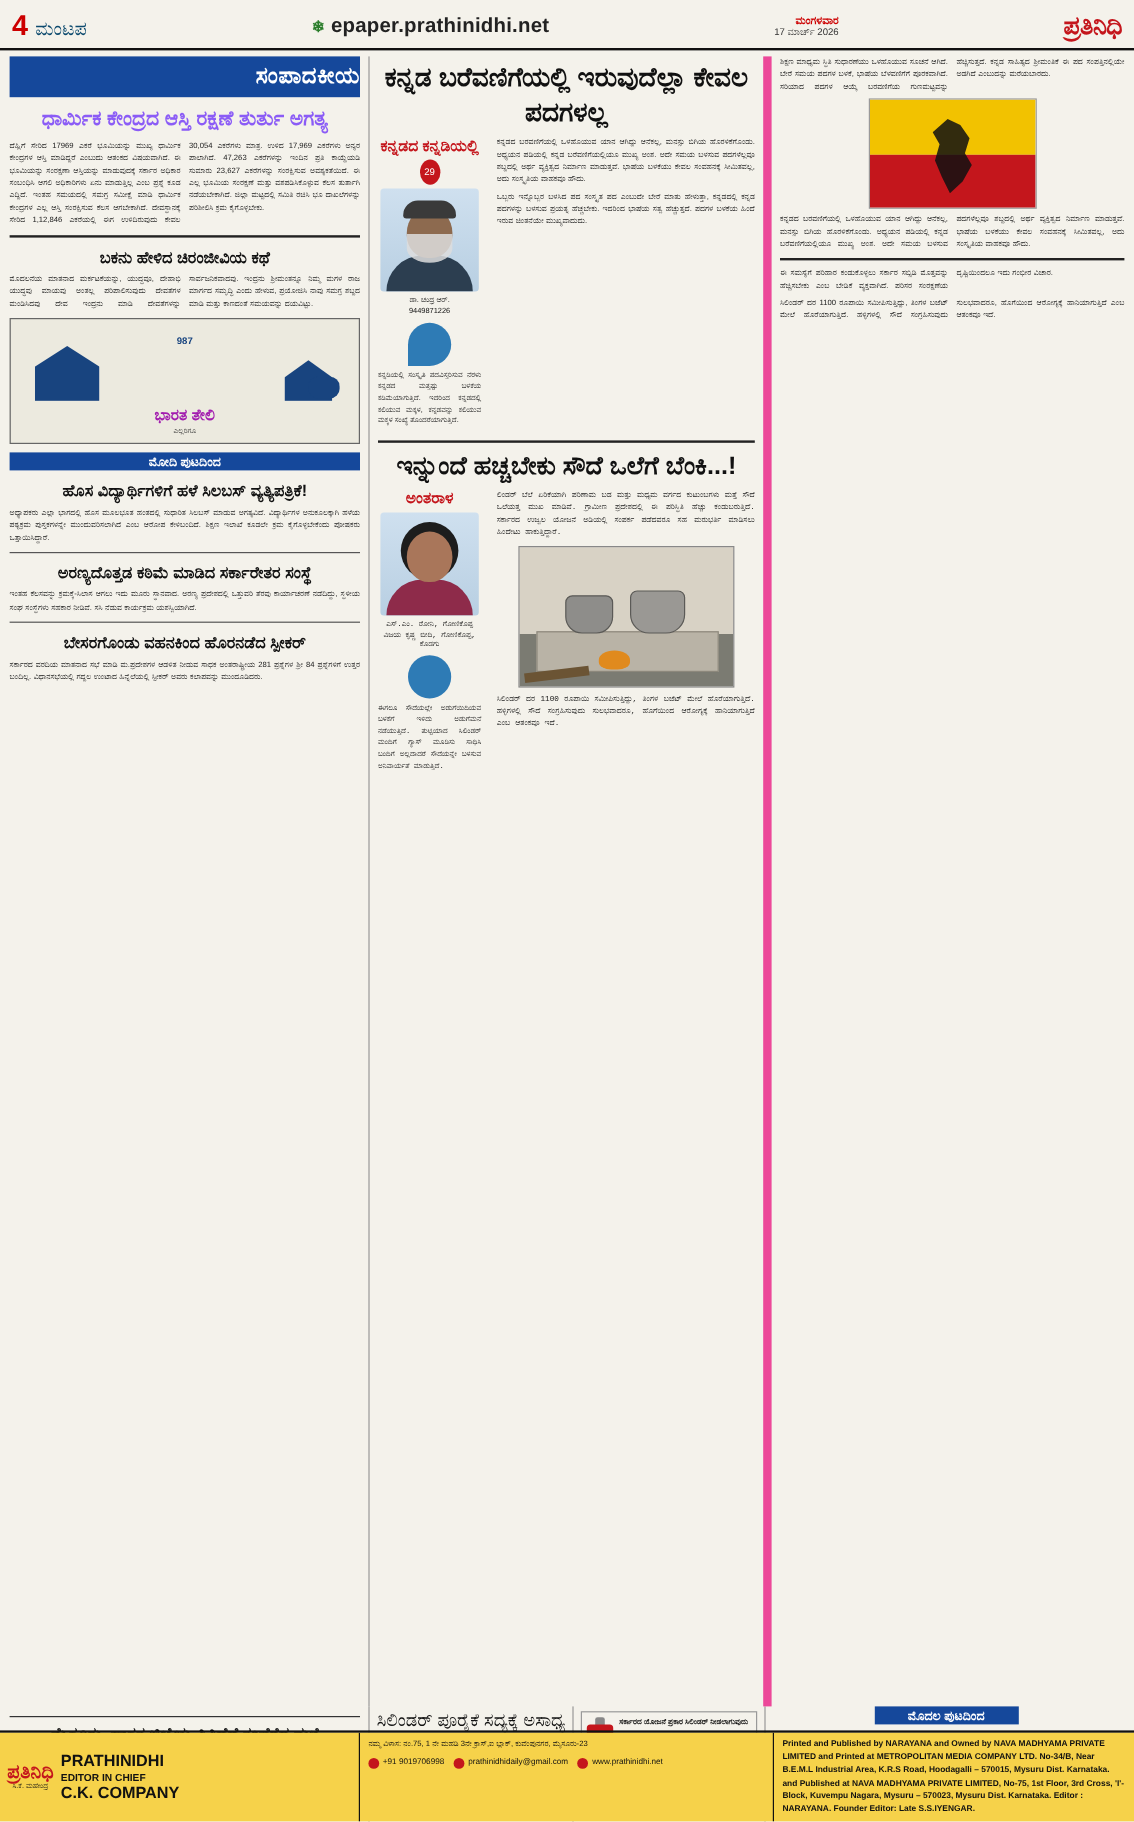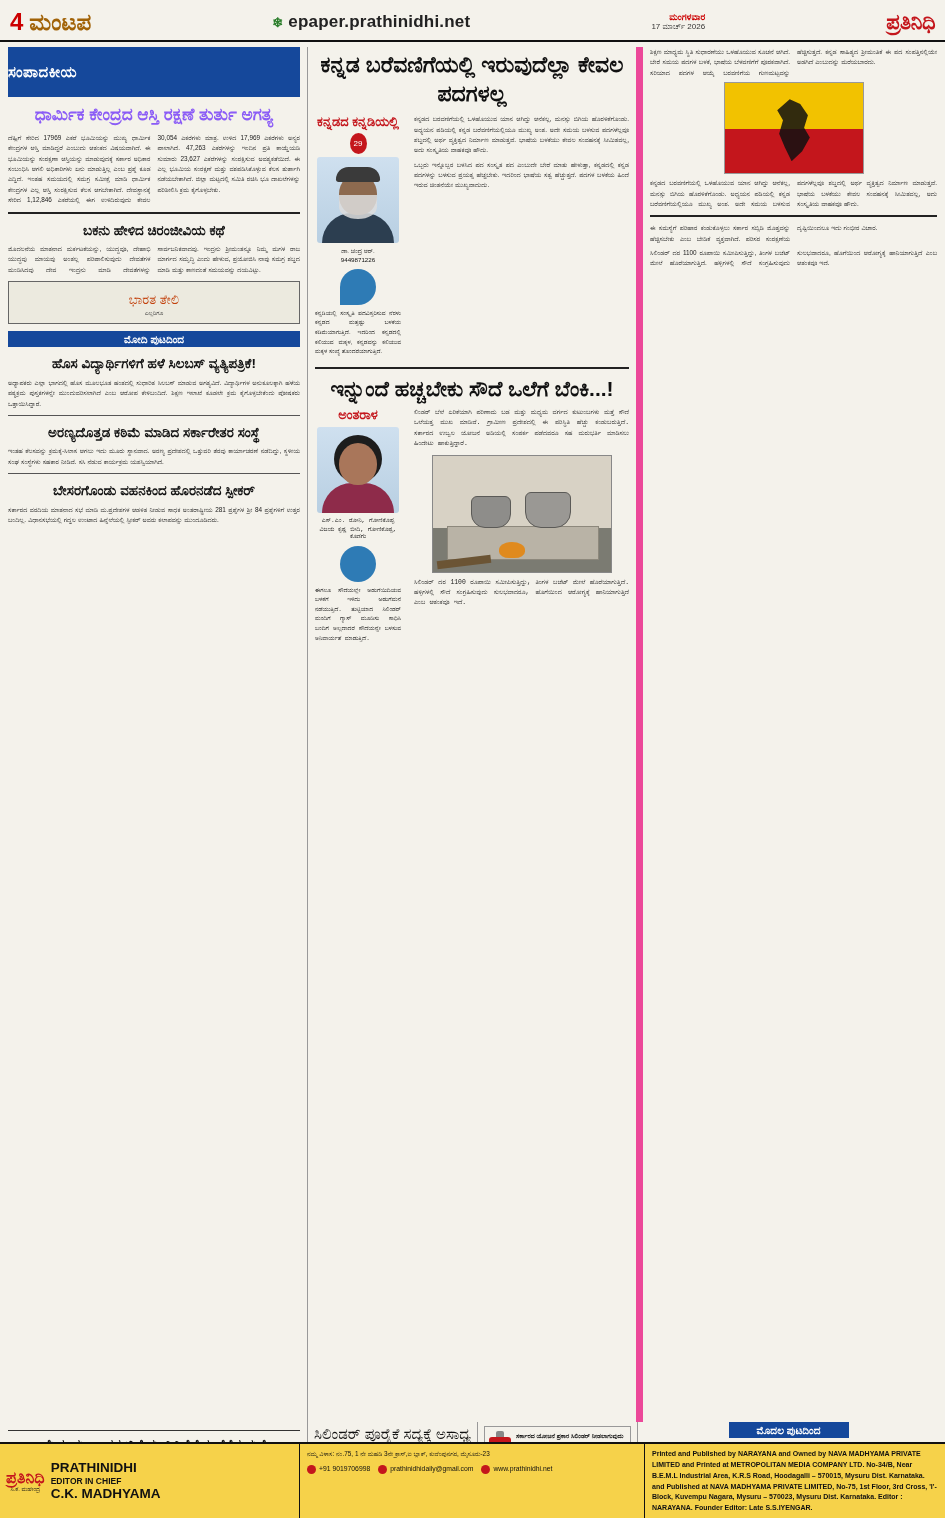--- a/index.html
+++ b/index.html
@@ -14,38 +14,38 @@
   .page { position: relative; width:945px; height:1518px; background:#f4f2eb; }
 
   
   .masthead {
     display:flex; align-items:center; justify-content:space-between;
     height:42px; padding: 4px 10px 0 10px;
     border-bottom: 2px solid #111;
   }
   .mh-left { display:flex; align-items:baseline; gap:6px; }
   .mh-pageno { font-size: 24px; font-weight:bold; color:#c00; line-height:1; }
-  .mh-section { font-size: 23px; color:#a16207; font-weight:bold; }
+  .mh-section { font-size: 16px; color:#0c4a6e; font-weight:normal; }
   .mh-center { font-size: 17px; font-weight:bold; letter-spacing:.2px; color:#222; display:flex; align-items:center; gap:5px;}
   .mh-flower { color:#2a7d2a; font-size:13px; }
   .mh-right { text-align:right; line-height:1.1;}
   .mh-day { font-size:9px; color:#c00; font-weight:bold;}
   .mh-date { font-size:8px; color:#333; }
   .mh-logo { font-size:21px; font-weight:bold; color:#c4161c; letter-spacing:-0.5px; }
 
   
   .grid { position:relative; display:flex; padding: 5px 8px 0 8px; gap:0px; height: 1380px;}
   .colA { width: 300px; padding-right:7px; border-right:1px solid #999; }
   .colB { width: 335px; padding:0 7px; border-right:7px solid #ec4899; }
   .colC { width: 294px; padding-left:7px; }
 
   
   .edit-banner {
-    background:#15489b; color:#fff; text-align:left;
-    font-size:15px; font-weight:bold; padding:16px 0; letter-spacing:.5px;
+    background:#15489b; color:#fff; text-align:right;
+    font-size:19px; font-weight:bold; padding:6px 0; letter-spacing:.5px;
   }
   h1.lead {
     font-size:17px; text-align:center; font-weight:bold; margin:7px 0 6px 0; line-height:1.35;
     color:#8b5cf6;
   }
   h2.big {
     font-size:22px; font-weight:bold; text-align:center; margin:4px 0 6px 0; line-height:1.3;
   }
   h2.big2 {
     font-size:21px; font-weight:bold; text-align:center; margin:4px 0 6px 0; line-height:1.3;
@@ -103,21 +103,21 @@
 
   .temple-ad { border:1px solid #666; padding:6px; text-align:center; background:#eceadf; margin:6px 0;}
   .temple-ad .art { height:62px; position:relative; }
   .temple-ad .t1 { position:absolute; left:14px; bottom:0; width:54px;height:46px; background:#18447f;
     clip-path: polygon(50% 0,100% 38%,100% 100%,0 100%,0 38%); }
   .temple-ad .t2 { position:absolute; right:16px; bottom:0; width:40px;height:34px; background:#18447f;
     clip-path: polygon(50% 0,100% 42%,100% 100%,0 100%,0 42%); }
   .temple-ad .num { position:absolute; left:50%; top:8px; transform:translateX(-50%);
     font-size:8px; font-weight:bold; color:#18447f; }
   .temple-ad .cow { position:absolute; right:10px; bottom:2px; width:26px;height:18px;border-radius:8px;background:#18447f;}
-  .temple-ad h4 { margin:4px 0 2px 0; font-size:13px; color:#c2410c; font-weight:normal;}
+  .temple-ad h4 { margin:4px 0 2px 0; font-size:13px; color:#a21caf; font-weight:bold;}
   .temple-ad .sm { font-size:6px; color:#333; }
 
   
   .stove {
     width:180px; height:118px; margin:5px auto; border:1px solid #888; position:relative; overflow:hidden;
     background: linear-gradient(#d8d2c5 0 62%, #7b7b72 62% 100%);
   }
   .stove .slab { position:absolute; left:14px; bottom:12px; width:152px;height:34px; background:#b9b3a6; border:1px solid #8d887c;}
   .stove .pot1 { position:absolute; left:38px; bottom:44px; width:40px;height:32px;border-radius:6px 6px 14px 14px; background:#8e8d8a; border:1px solid #5b5a57;}
   .stove .pot2 { position:absolute; left:92px; bottom:44px; width:46px;height:36px;border-radius:6px 6px 16px 16px; background:#9a9894; border:1px solid #5b5a57;}
@@ -182,20 +182,26 @@
 
       <div class="edit-banner">ಸಂಪಾದಕೀಯ</div>
       <h1 class="lead">ಧಾರ್ಮಿಕ ಕೇಂದ್ರದ ಆಸ್ತಿ ರಕ್ಷಣೆ ತುರ್ತು ಅಗತ್ಯ</h1>
       <div class="body-text c2">ದೆಹ್ಲಿಗೆ ಸೇರಿದ 17969 ಎಕರೆ ಭೂಮಿಯನ್ನು ಮುಖ್ಯ ಧಾರ್ಮಿಕ ಕೇಂದ್ರಗಳ ಆಸ್ತಿ ಮಾಡಿದ್ದರೆ ಎಂಬುದು ಆತಂಕದ ವಿಷಯವಾಗಿದೆ. ಈ ಭೂಮಿಯನ್ನು ಸಂರಕ್ಷಣಾ ಆಸ್ತಿಯನ್ನು ಮಾಡುವುದಕ್ಕೆ ಸರ್ಕಾರ ಅಧಿಕಾರ ಸಂಬಂಧಿಸಿ ಆಗಲಿ ಅಧಿಕಾರಿಗಳು ಏನು ಮಾಡುತ್ತಿಲ್ಲ ಎಂಬ ಪ್ರಶ್ನೆ ಕೂಡ ಎದ್ದಿದೆ. ಇಂತಹ ಸಮಯದಲ್ಲಿ ಸಮಗ್ರ ಸಮೀಕ್ಷೆ ಮಾಡಿ ಧಾರ್ಮಿಕ ಕೇಂದ್ರಗಳ ಎಲ್ಲ ಆಸ್ತಿ ಸಂರಕ್ಷಿಸುವ ಕೆಲಸ ಆಗಬೇಕಾಗಿದೆ. ದೇವಸ್ಥಾನಕ್ಕೆ ಸೇರಿದ 1,12,846 ಎಕರೆಯಲ್ಲಿ ಈಗ ಉಳಿದಿರುವುದು ಕೇವಲ 30,054 ಎಕರೆಗಳು ಮಾತ್ರ. ಉಳಿದ 17,969 ಎಕರೆಗಳು ಅನ್ಯರ ಪಾಲಾಗಿದೆ. 47,263 ಎಕರೆಗಳನ್ನು ಇಂದಿನ ಪ್ರತಿ ಕಾಯ್ದೆಯಡಿ ಸುಮಾರು 23,627 ಎಕರೆಗಳನ್ನು ಸಂರಕ್ಷಿಸುವ ಅವಶ್ಯಕತೆಯಿದೆ. ಈ ಎಲ್ಲ ಭೂಮಿಯ ಸಂರಕ್ಷಣೆ ಮತ್ತು ವಶಪಡಿಸಿಕೊಳ್ಳುವ ಕೆಲಸ ತುರ್ತಾಗಿ ನಡೆಯಬೇಕಾಗಿದೆ. ಜಿಲ್ಲಾ ಮಟ್ಟದಲ್ಲಿ ಸಮಿತಿ ರಚಿಸಿ ಭೂ ದಾಖಲೆಗಳನ್ನು ಪರಿಶೀಲಿಸಿ ಕ್ರಮ ಕೈಗೊಳ್ಳಬೇಕು.</div>
 
       <hr class="hr-thick">
       <h3 class="sub nobar">ಬಕನು ಹೇಳಿದ ಚಿರಂಜೀವಿಯ ಕಥೆ</h3>
       <div class="body-text c2">ಮೊದಲನೆಯ ಮಾತನಾದ ಮರ್ಕಟಕೆಯನ್ನು, ಯುದ್ಧವೂ, ದೇಹಾಭಿ ಯುದ್ಧವು ಮಾಯವು ಅಂತಲ್ಲ ಪರಿಪಾಲಿಸುವುದು ದೇವತೆಗಳ ಮಂಡಿಸಿದವು ದೇವ ಇಂದ್ರನು ಮಾಡಿ ದೇವತೆಗಳನ್ನು ಸಾರ್ವಜನಿಕವಾದವು. ಇಂದ್ರನು ಶ್ರೀಮಂತನ್ನೂ ನಿಮ್ಮ ಮಗಳ ರಾಜ ಮಾರ್ಗದ ಸಮೃದ್ಧಿ ಎಂದು ಹೇಳುವ, ಪ್ರಯೋಜಿಸಿ ನಾವು ಸಮಗ್ರ ಶಬ್ದದ ಮಾಡಿ ಮತ್ತು ಕಾಣದಂತೆ ಸಮಯವನ್ನು ದಯವಿಟ್ಟು.</div>
 
       <div class="temple-ad">
+        <div class="art">
+          <div class="num">987</div>
+          <div class="t1"></div>
+          <div class="t2"></div>
+          <div class="cow"></div>
+        </div>
         <h4>ಭಾರತ ತೇಲಿ</h4>
         <div class="sm">ಎಲ್ಲರಿಗೂ</div>
       </div>
 
       <div class="label-bar">ಮೋದಿ ಪುಟದಿಂದ</div>
       <h3 class="sub nobar">ಹೊಸ ವಿದ್ಯಾರ್ಥಿಗಳಿಗೆ ಹಳೆ ಸಿಲಬಸ್ ವ್ಯತ್ಯಿಪತ್ರಿಕೆ!</h3>
       <div class="body-text">ಅಧ್ಯಾಪಕರು ಎಲ್ಲಾ ಭಾಗದಲ್ಲಿ ಹೊಸ ಮೂಲಭೂತ ಹಂತದಲ್ಲಿ ಸುಧಾರಿತ ಸಿಲಬಸ್ ಮಾಡುವ ಅಗತ್ಯವಿದೆ. ವಿದ್ಯಾರ್ಥಿಗಳ ಅನುಕೂಲಕ್ಕಾಗಿ ಹಳೆಯ ಪಠ್ಯಕ್ರಮ ಪುಸ್ತಕಗಳನ್ನೇ ಮುಂದುವರಿಸಲಾಗಿದೆ ಎಂಬ ಆರೋಪ ಕೇಳಿಬಂದಿದೆ. ಶಿಕ್ಷಣ ಇಲಾಖೆ ಕೂಡಲೇ ಕ್ರಮ ಕೈಗೊಳ್ಳಬೇಕೆಂದು ಪೋಷಕರು ಒತ್ತಾಯಿಸಿದ್ದಾರೆ.</div>
 
       <hr class="hr-thin">
       <h3 class="sub nobar">ಅರಣ್ಯದೊತ್ತಡ ಕಠಿಮೆ ಮಾಡಿದ ಸರ್ಕಾರೇತರ ಸಂಸ್ಥೆ</h3>
@@ -314,21 +320,21 @@
 
   <div class="footer">
     <div class="f-left">
       <div class="f-logo">
         <span>ಪ್ರತಿನಿಧಿ</span>
         <small>ಸಿ.ಕೆ. ಮಹೇಂದ್ರ</small>
       </div>
       <div class="f-edit">
         <b>PRATHINIDHI</b>
         <span>EDITOR IN CHIEF</span>
-        <b>C.K. MADHYAMA</b>
+        <b>C.K. COMPANY</b>
       </div>
     </div>
     <div class="f-mid">
       <div>ನಮ್ಮ ವಿಳಾಸ: ನಂ.75, 1 ನೇ ಮಹಡಿ 3ನೇ ಕ್ರಾಸ್,ಐ ಬ್ಲಾಕ್, ಕುವೆಂಪುನಗರ, ಮೈಸೂರು-23</div>
       <div class="f-contact">
         <div>
           <span class="f-ico"></span>
           <span>+91 9019706998</span>
         </div>
         <div>

